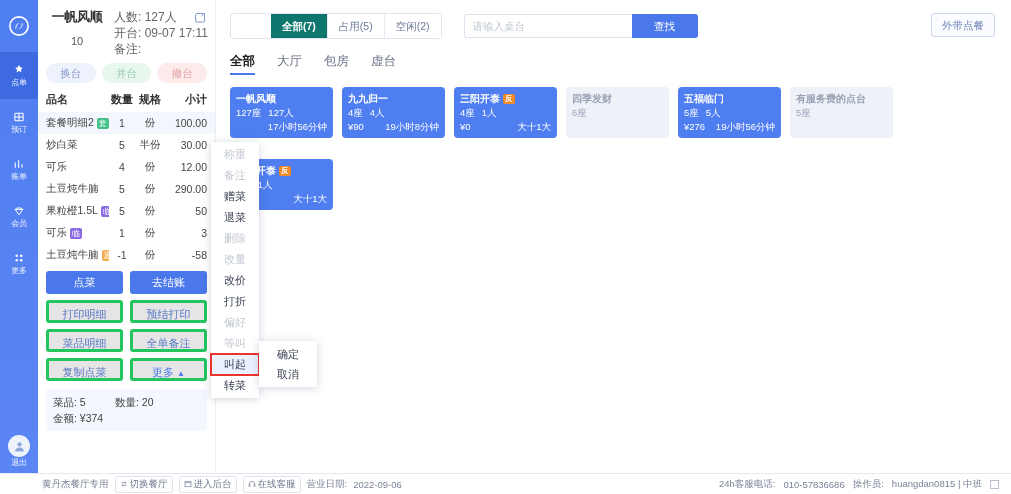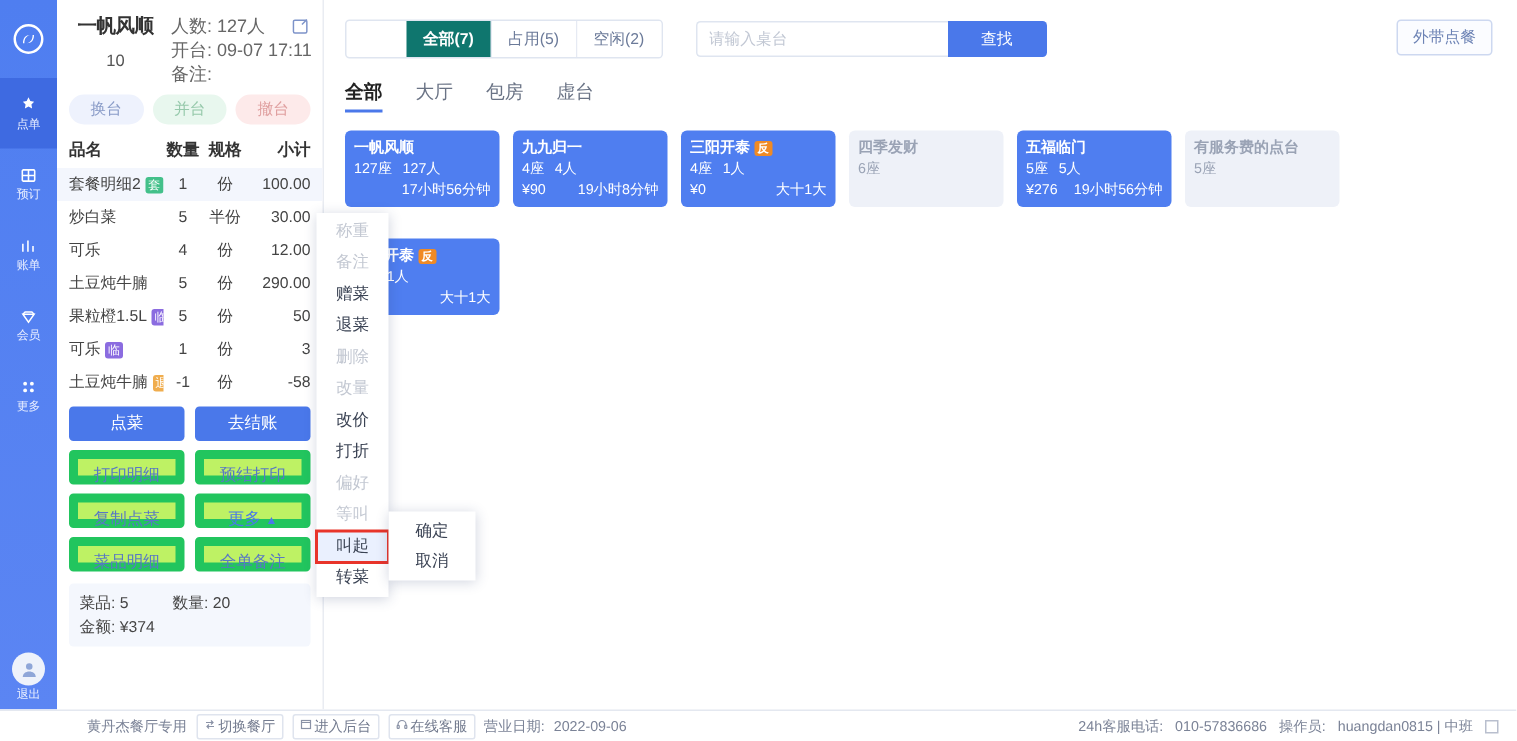--- a/index.html
+++ b/index.html
@@ -93,21 +93,21 @@
   .b-purple{ background:#8b6ce0; }
   .b-orange{ background:#f0ad4e; }
 
   .btn-grid { padding: 5px 8px 0 8px; }
   .bg-row { display:flex; gap: 7px; margin-bottom: 6px; }
   .gbtn {
     flex:1; height: 23px; line-height: 23px; text-align:center;
     font-size: 11px; border-radius: 3px; cursor:pointer;
   }
   .gbtn.primary { background:#4a78ea; color:#fff; font-weight:normal; }
-  .gbtn.ghost { background:#bef264; border:6px solid #22c55e; color:#5878c4; }
+  .gbtn.ghost { background:#e5e5e5; border:3px solid #22c55e; color:#5878c4; }
   .gbtn.ghost.more { color:#4a78ea; }
   .caret { font-size: 8px; }
 
   .summary {
     margin: 2px 8px 0 8px; background:#f4f7fd; border-radius:3px;
     padding: 5px 7px; font-size: 10.5px; color:#444; line-height: 16px;
   }
   .summary .srow { display:flex; }
   .summary .s1 { width: 62px; }
 
@@ -189,21 +189,21 @@
     z-index: 41; padding: 3px 0;
   }
   .ctx-sub .ctx-item { font-size: 11px; height: 20px; line-height:20px; }
 
   
   .footer {
     position:absolute; left: 0; bottom: 0; width: 1011px; height: 21px;
     border-top: 1px solid #e4e8f0; background:#fff;
     display:flex; align-items:center; font-size: 9.5px; color:#7b8397;
   }
-  .f-left { display:flex; align-items:center; gap: 6px; padding-left: 58px; }
+  .f-left { display:flex; align-items:center; gap: 6px; padding-left: 42px; }
   .f-chip {
     border:1px solid #dfe4ee; border-radius: 2px; padding: 1px 4px;
     display:flex; align-items:center; gap:2px; color:#737b8f;
   }
   .f-chip svg { width: 8px; height: 8px; }
   .f-right { margin-left:auto; display:flex; align-items:center; gap:8px; padding-right: 12px; }
   .f-sq { width: 9px; height: 9px; border:1px solid #b9bfce; }
 </style>
 </head>
 <body>
@@ -377,26 +377,26 @@
     <div class="btn-grid" id="order-buttons">
         <div class="bg-row">
           <div class="gbtn primary">点菜</div>
           <div class="gbtn primary">去结账</div>
         </div>
         <div class="bg-row">
           <div class="gbtn ghost">打印明细</div>
           <div class="gbtn ghost">预结打印</div>
         </div>
         <div class="bg-row">
+          <div class="gbtn ghost">菜品明细</div>
+          <div class="gbtn ghost">全单备注</div>
+        </div>
+        <div class="bg-row">
           <div class="gbtn ghost">复制点菜</div>
           <div class="gbtn ghost more">更多 <span class="caret">▲</span></div>
-        </div>
-        <div class="bg-row">
-          <div class="gbtn ghost">菜品明细</div>
-          <div class="gbtn ghost">全单备注</div>
         </div>
       </div>
 
     <div class="summary">
       <div class="srow">
         <div class="s1"><span>菜品:</span>
           <span>5</span></div>
         <div><span>数量:</span>
           <span>20</span></div>
       </div>

